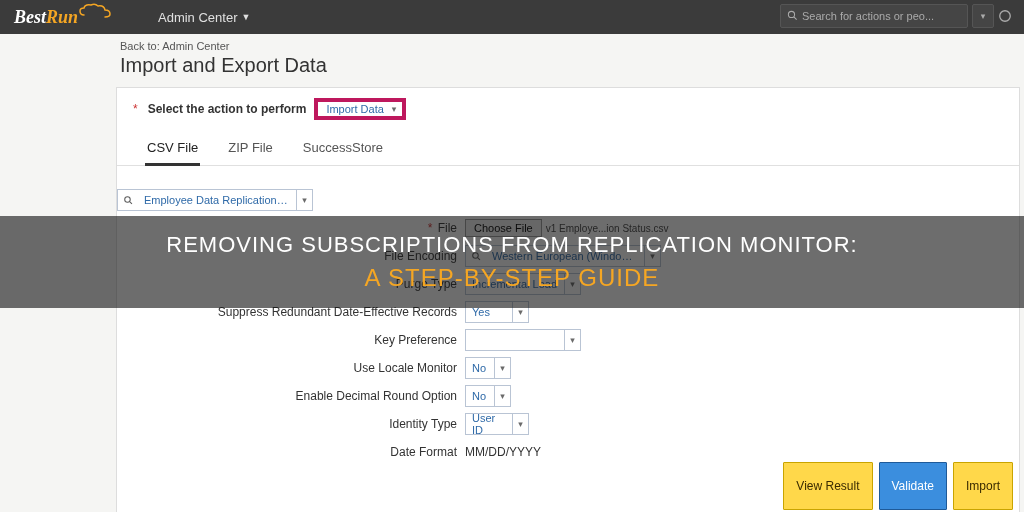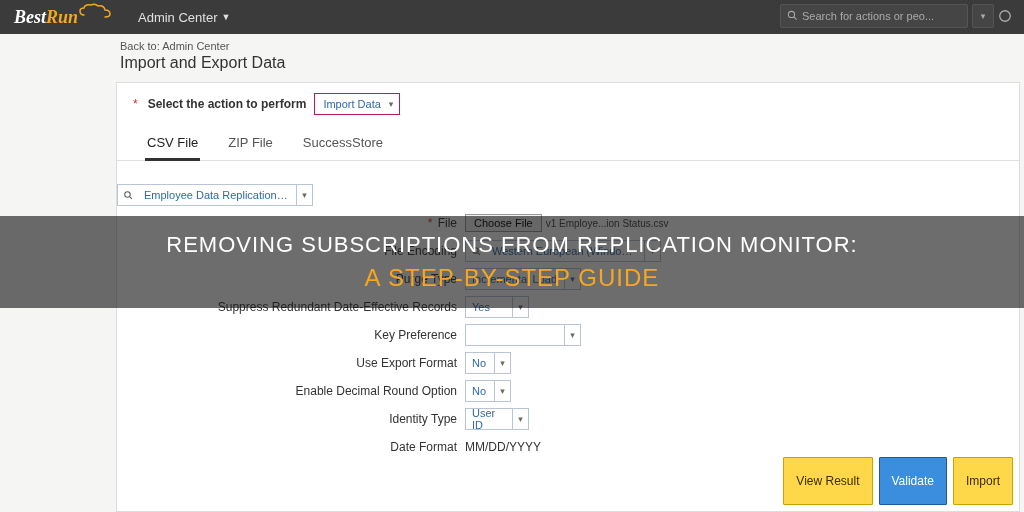--- a/index.html
+++ b/index.html
@@ -5,36 +5,36 @@
   * { box-sizing: border-box; margin: 0; padding: 0; }
   html, body { width: 1024px; height: 512px; font-family: Arial, Helvetica, sans-serif; overflow: hidden; background: #fff; }
   
   .topnav { height: 34px; background: #3b3b3b; display: flex; align-items: center; color: #d0d0d0; font-size: 12px; position: relative; }
   .logo-wrap { width: 112px; height: 34px; display: flex; align-items: center; padding-left: 14px; }
   .logo-text { font-family: Georgia, serif; font-style: italic; font-weight: bold; font-size: 18px; color: #fff; position: relative; }
   .logo-text .best { color: #fff; }
   .logo-text .run { color: #f5a623; }
   .logo-cloud { position: absolute; top: -4px; left: 64px; width: 34px; height: 16px;  }
   .logo-cloud svg { width: 100%; height: 100%; }
-  .admin-link { margin-left: 26px; font-size: 13px; color: #e0e0e0; display: flex; align-items: center; gap: 4px; cursor: pointer; }
+  .admin-link { margin-left: 46px; font-size: 13px; color: #e0e0e0; display: flex; align-items: center; gap: 4px; cursor: pointer; }
   .admin-link .caret { font-size: 9px; }
   .search-wrap { position: absolute; right: 12px; top: 4px; display: flex; align-items: center; gap: 4px; }
   .searchbox { height: 24px; width: 188px; border: 1px solid #555; background: #454545; border-radius: 2px; display: flex; align-items: center; padding: 0 6px; color: #aaa; font-size: 11px; gap: 4px; }
   .dd-btn { width: 22px; height: 24px; border: 1px solid #555; background: #454545; border-radius: 2px; display: flex; align-items: center; justify-content: center; color: #aaa; font-size: 9px; }
   .circ-btn { width: 14px; height: 24px; display: flex; align-items: center; justify-content: center; color: #aaa; }
   .circ-btn svg { width: 14px; height: 14px; }
   
   .page { background: #f5f5f3; height: calc(100% - 34px); padding: 0; position: relative; }
   .breadcrumb { font-size: 11px; color: #555; padding: 6px 0 2px 120px; }
-  .page-title { font-size: 16px; font-weight: 400; color: #333; padding: 0 11px 10px 120px; }
+  .page-title { font-size: 20px; font-weight: 400; color: #333; padding: 0 11px 10px 120px; }
   .card { background: #fff; margin: 0 4px 0 116px; border: 1px solid #ddd; min-height: 430px; position: relative; padding: 0; }
   .action-row { display: flex; align-items: center; gap: 8px; padding: 10px 16px 12px 16px; font-size: 12px; }
   .req-star { color: #c33; margin-right: 2px; }
   .action-label { font-weight: bold; color: #333; }
-  .select-sm { border: 1px solid #be185d; height: 22px; display: inline-flex; align-items: center; padding: 0 6px 0 8px; font-size: 11px; color: #2f6aa8; background: #fff; gap: 8px; cursor: pointer; }
+  .select-sm { border: 4px solid #be185d; height: 22px; display: inline-flex; align-items: center; padding: 0 6px 0 8px; font-size: 11px; color: #2f6aa8; background: #fff; gap: 8px; cursor: pointer; }
   .select-sm .caret { color: #6a6a6a; font-size: 9px; }
   
   .tabs { display: flex; gap: 26px; padding: 0 28px; border-bottom: 1px solid #e0e0e0; font-size: 13px; }
   .tab { padding: 8px 2px 10px 2px; color: #555; cursor: pointer; position: relative; }
   .tab.active { color: #222; font-weight: 500; }
   .tab.active::after { content: ""; position: absolute; left: 0; right: 0; bottom: -1px; height: 3px; background: #333; }
   
   .form { padding: 20px 0 0 0; }
   .frow { display: flex; align-items: center; height: 28px; font-size: 12px; }
   .flabel { width: 348px; text-align: right; padding-right: 8px; color: #333; }
@@ -188,21 +188,21 @@
         <div class="flabel"><span>Key Preference</span></div>
         <div class="fcell">
           <div class="combo mid">
             <span class="val"></span>
             <span class="caret-box">▾</span>
           </div>
         </div>
       </div>
 
       <div class="frow">
-        <div class="flabel"><span>Use Export Format</span></div>
+        <div class="flabel"><span>Use Locale Monitor</span></div>
         <div class="fcell">
           <div class="combo tiny">
             <span class="val">No</span>
             <span class="caret-box">▾</span>
           </div>
         </div>
       </div>
 
       <div class="frow">
         <div class="flabel"><span>Enable Decimal Round Option</span></div>

